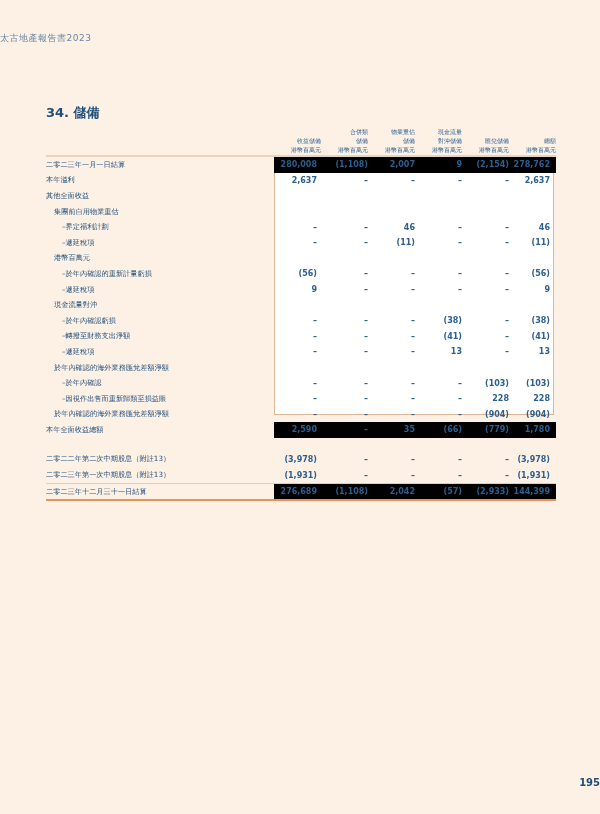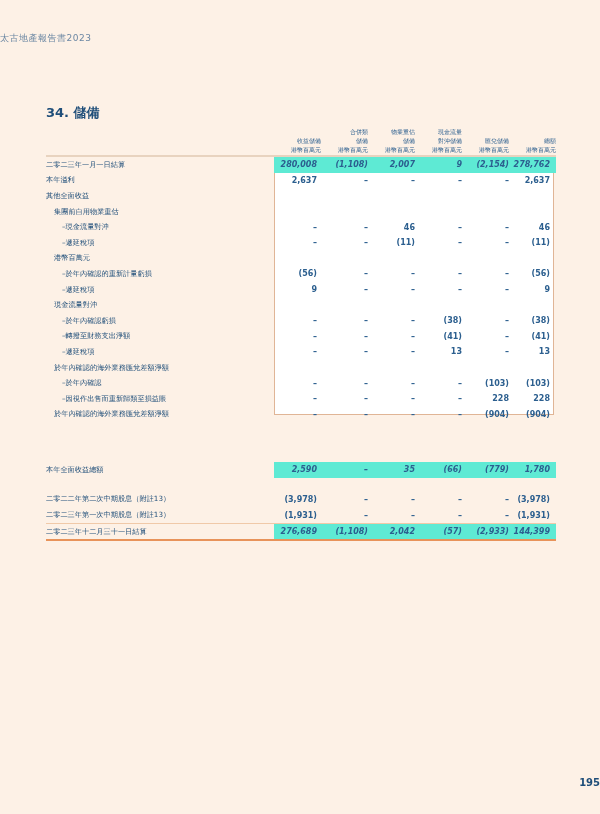--- a/index.html
+++ b/index.html
@@ -45,21 +45,21 @@
     display: flex; width: 282px; height: 100%; align-items: center;
   }
   .row .v {
     width: 47px; text-align: right; font-size: 8px; color: #2c5f8f; font-weight: bold;
     padding-right: 0; box-sizing: border-box;
   }
   .row .v:first-child { padding-right: 4px; }
   .row .v:last-child { padding-right: 6px; }
   .ind1 { padding-left: 8px; }
   .ind2 { padding-left: 16px; }
-  .white-bg .vals { background: #5eead4; font-style: italic; }
+  .white-bg .vals { background: #000000; }
   .boxed { position: absolute; left: 274px; top: 170px; width: 280px; height: 245px;
            border: 1px solid #e0b596; box-sizing: border-box; background: #ffffff; }
   .spacer { height: 14px; }
   .rule-top { border-top: 1px solid #f0c9a8; }
   .final { border-bottom: 2px solid #e8935a; }
   .footer-page {
     position: absolute; top: 777px; left: 0; width: 600px; text-align: right;
     font-size: 10px; color: #1f4e79; font-weight: bold;
   }
 </style>
@@ -129,21 +129,21 @@
       <div class="v">2,637</div>
     </div>
   </div>
   <div class="row" style="z-index:1;">
     <div class="label">其他全面收益</div>
   </div>
   <div class="row" style="z-index:1;">
     <div class="label ind1">集團前自用物業重估</div>
   </div>
   <div class="row" style="z-index:1;">
-    <div class="label ind2">–現金流量對沖</div>
+    <div class="label ind2">–界定福利計劃</div>
     <div class="vals">
       <div class="v">–</div>
       <div class="v">–</div>
       <div class="v">46</div>
       <div class="v">–</div>
       <div class="v">–</div>
       <div class="v">46</div>
     </div>
   </div>
   <div class="row" style="z-index:1;">
@@ -248,21 +248,21 @@
     <div class="vals">
       <div class="v">–</div>
       <div class="v">–</div>
       <div class="v">–</div>
       <div class="v">–</div>
       <div class="v">(904)</div>
       <div class="v">(904)</div>
     </div>
   </div>
 
-  <div class="row white-bg" style="z-index:1;margin-top:40px;">
+  <div class="row white-bg" style="z-index:1;">
     <div class="label">本年全面收益總額</div>
     <div class="vals">
       <div class="v">2,590</div>
       <div class="v">–</div>
       <div class="v">35</div>
       <div class="v">(66)</div>
       <div class="v">(779)</div>
       <div class="v">1,780</div>
     </div>
   </div>

